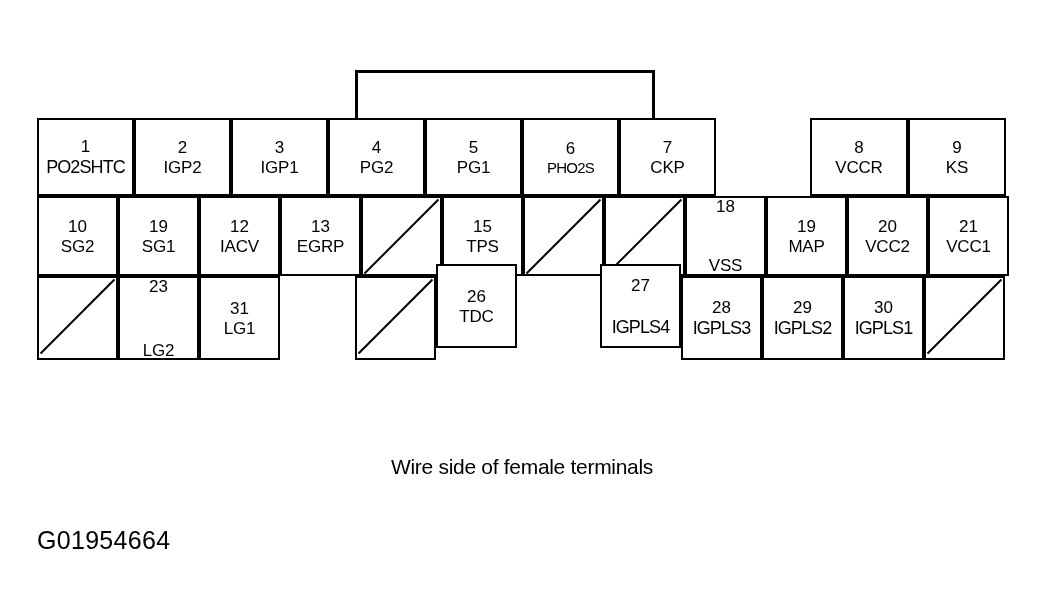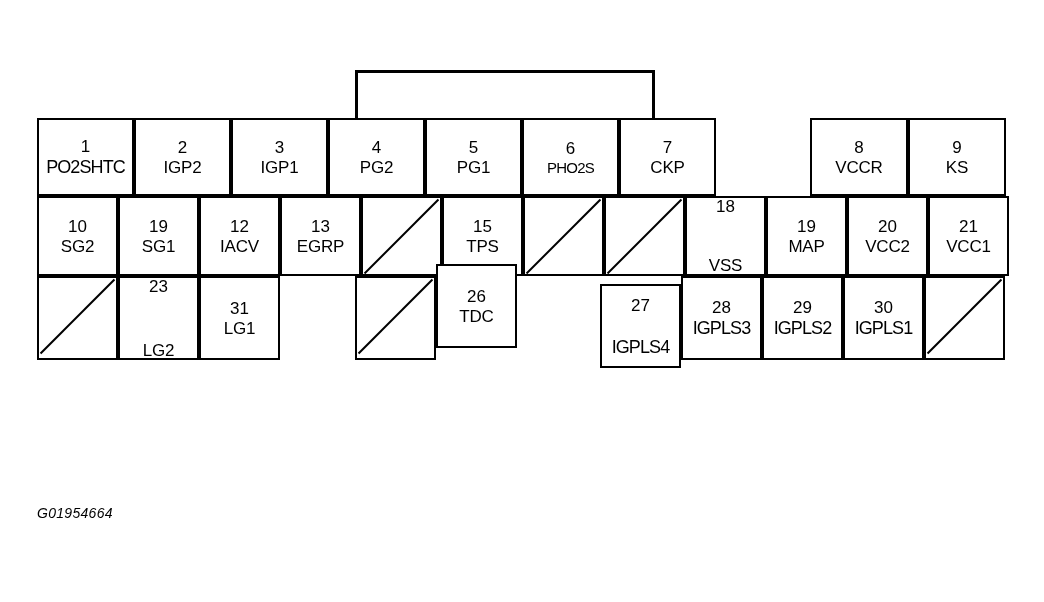--- a/index.html
+++ b/index.html
@@ -71,24 +71,23 @@
     left: 0;
     top: 455px;
     width: 1044px;
     text-align: center;
     font-size: 21px;
     letter-spacing: -0.3px;
   }
   #figure-id {
     position: absolute;
     left: 37px;
-    top: 505px;
-    font-size: 14px;
+    top: 526px;
+    font-size: 25px;
     letter-spacing: 0.3px;
-    font-style: italic;
   }
 </style>
 </head>
 <body>
 
 <div id="diagram">
 
   <div id="latch-tab" style="left: 355px; top: 70px; width: 300px; height: 50px;"></div>
 
   <div id="row-top">
@@ -198,21 +197,21 @@
       </div>
       <div class="conn-cell blank" style="left: 355px; top: 276px; width: 81px; height: 84px;">
         <svg class="slash" viewBox="0 0 100 100" preserveAspectRatio="none">
           <line x1="2" y1="98" x2="98" y2="2" stroke="#000000" stroke-width="2" vector-effect="non-scaling-stroke"></line>
         </svg>
       </div>
       <div class="conn-cell" style="left: 436px; top: 264px; width: 81px; height: 84px;">
         <div class="pin-num">26</div>
         <div class="pin-lbl">TDC</div>
       </div>
-      <div class="conn-cell tighter" style="left: 600px; top: 284px; width: 81px; height: 84px; gap: 21px;">
+      <div class="conn-cell tighter" style="left: 600px; top: 264px; width: 81px; height: 84px; gap: 21px;">
         <div class="pin-num">27</div>
         <div class="pin-lbl">IGPLS4</div>
       </div>
       <div class="conn-cell tighter" style="left: 681px; top: 276px; width: 81px; height: 84px;">
         <div class="pin-num">28</div>
         <div class="pin-lbl">IGPLS3</div>
       </div>
       <div class="conn-cell tighter" style="left: 762px; top: 276px; width: 81px; height: 84px;">
         <div class="pin-num">29</div>
         <div class="pin-lbl">IGPLS2</div>
@@ -221,15 +220,16 @@
         <div class="pin-num">30</div>
         <div class="pin-lbl">IGPLS1</div>
       </div>
       <div class="conn-cell blank" style="left: 924px; top: 276px; width: 81px; height: 84px;">
         <svg class="slash" viewBox="0 0 100 100" preserveAspectRatio="none">
           <line x1="2" y1="98" x2="98" y2="2" stroke="#000000" stroke-width="2" vector-effect="non-scaling-stroke"></line>
         </svg>
       </div>
     </div>
 
+  <div id="caption">Wire side of female terminals</div>
   <div id="figure-id">G01954664</div>
 
 </div>
 
 </body></html>

